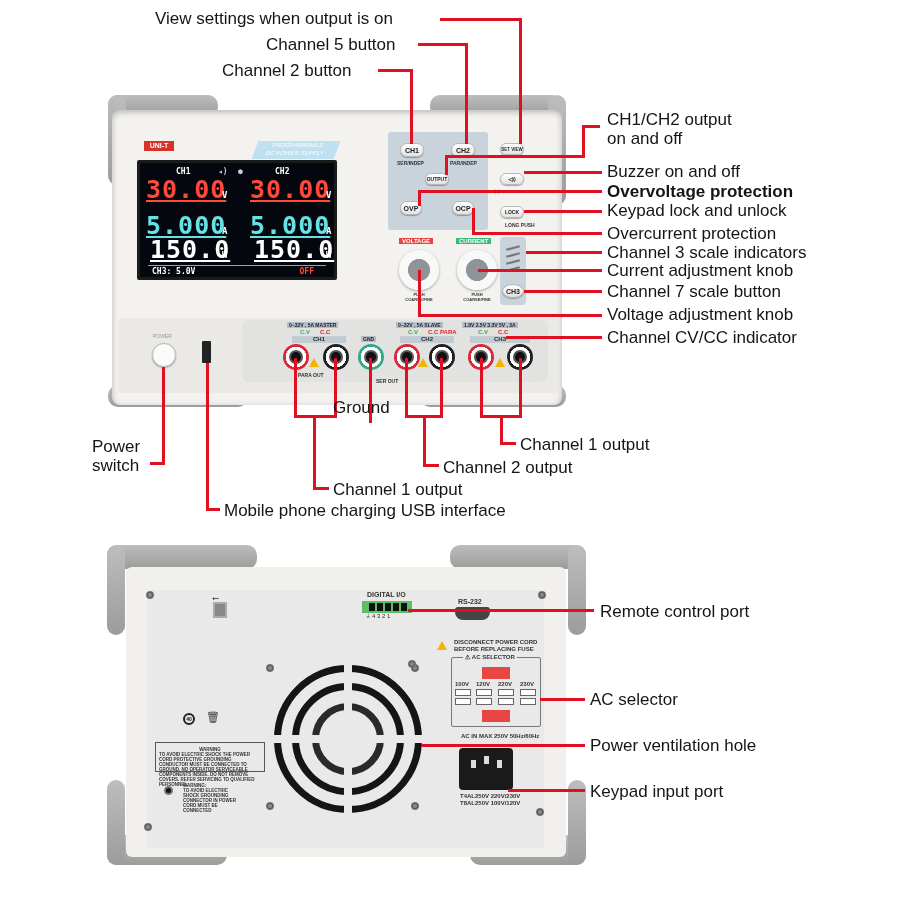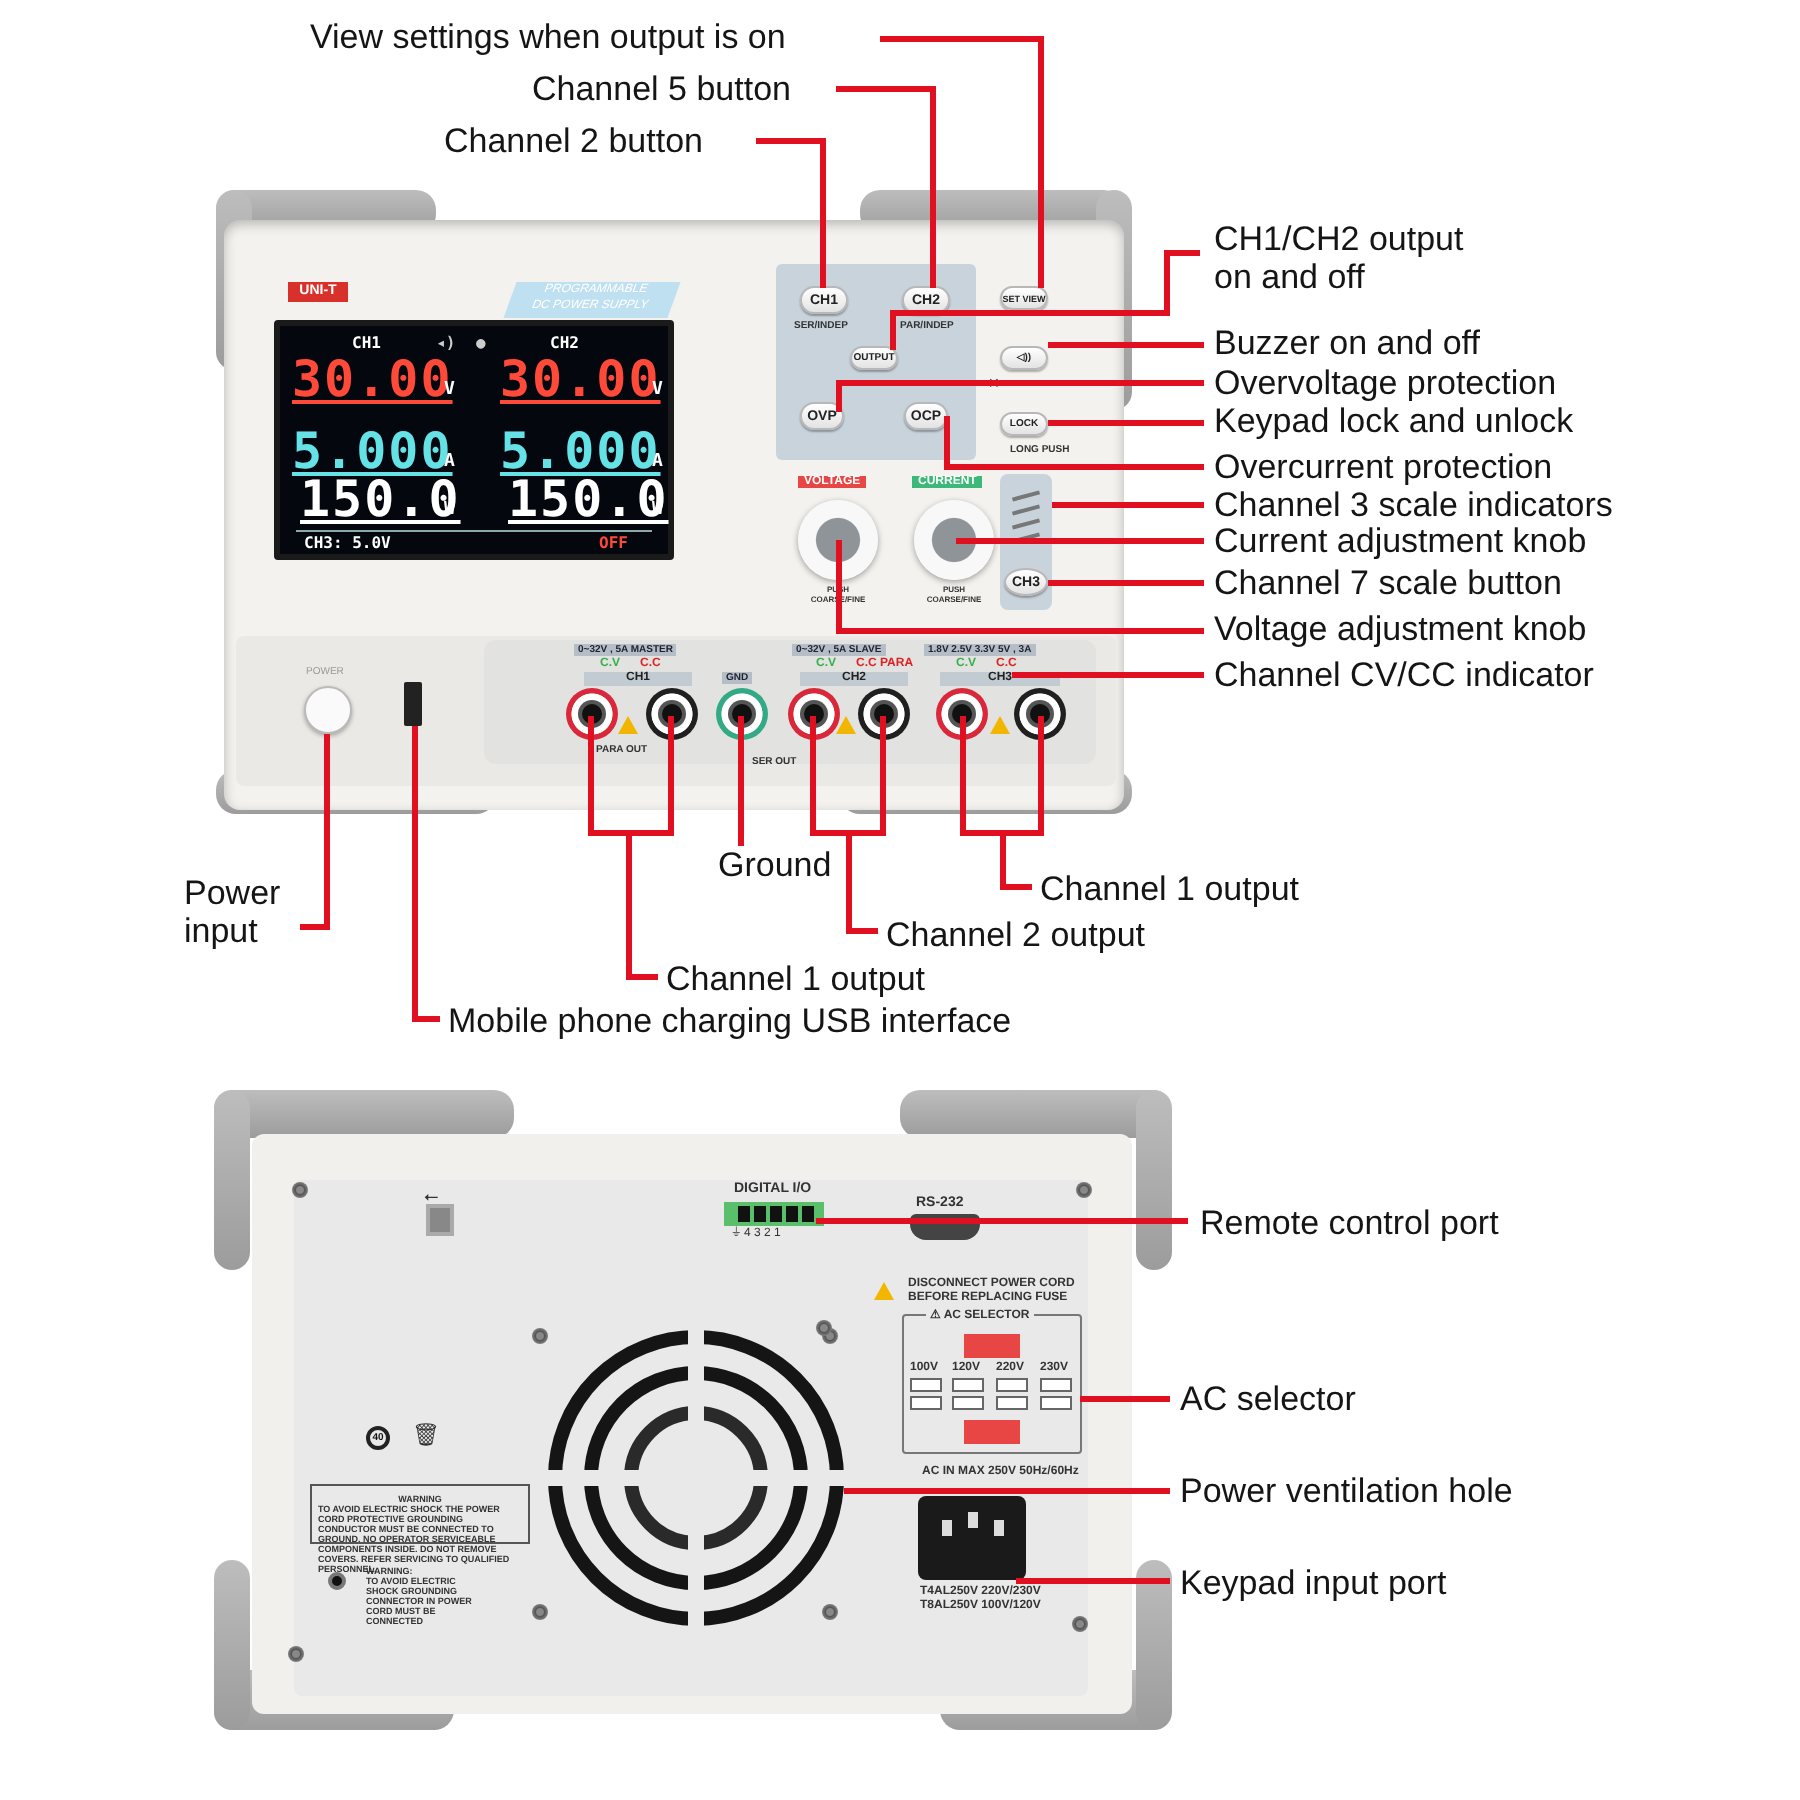--- a/index.html
+++ b/index.html
@@ -239,33 +239,33 @@
 <div class="line hl" style="left:500px;top:442px;width:16px;"></div>
 
 <div class="callout" style="left:155px;top:9px;">View settings when output is on</div>
 <div class="callout" style="left:266px;top:35px;">Channel 5 button</div>
 <div class="callout" style="left:222px;top:61px;">Channel 2 button</div>
 <div class="callout" style="left:607px;top:110px;">
   <div>CH1/CH2 output</div>
   <div>on and off</div>
 </div>
 <div class="callout" style="left:607px;top:162px;">Buzzer on and off</div>
-<div class="callout" style="left:607px;top:182px;">Overvoltage protection</div>
+<div class="callout" style="left:607px;top:182px;font-weight:bold;">Overvoltage protection</div>
 <div class="callout" style="left:607px;top:201px;">Keypad lock and unlock</div>
 <div class="callout" style="left:607px;top:224px;">Overcurrent protection</div>
 <div class="callout" style="left:607px;top:243px;">Channel 3 scale indicators</div>
 <div class="callout" style="left:607px;top:261px;">Current adjustment knob</div>
 <div class="callout" style="left:607px;top:282px;">Channel 7 scale button</div>
 <div class="callout" style="left:607px;top:305px;">Voltage adjustment knob</div>
 <div class="callout" style="left:607px;top:328px;">Channel CV/CC indicator</div>
 <div class="callout" style="left:92px;top:437px;">
   <div>Power</div>
-  <div>input</div>
+  <div>switch</div>
 </div>
-<div class="callout" style="left:333px;top:423px;margin-left:26px;">Ground</div>
+<div class="callout" style="left:333px;top:398px;">Ground</div>
 <div class="callout" style="left:520px;top:435px;">Channel 1 output</div>
 <div class="callout" style="left:443px;top:458px;">Channel 2 output</div>
 <div class="callout" style="left:333px;top:480px;">Channel 1 output</div>
 <div class="callout" style="left:224px;top:501px;">Mobile phone charging USB interface</div>
 
 <div>
   <div class="bumper" style="left:107px;top:545px;width:150px;height:24px;"></div>
   <div class="bumper" style="left:107px;top:545px;width:18px;height:90px;"></div>
   <div class="bumper" style="left:450px;top:545px;width:135px;height:24px;"></div>
   <div class="bumper" style="left:568px;top:545px;width:18px;height:90px;"></div>

